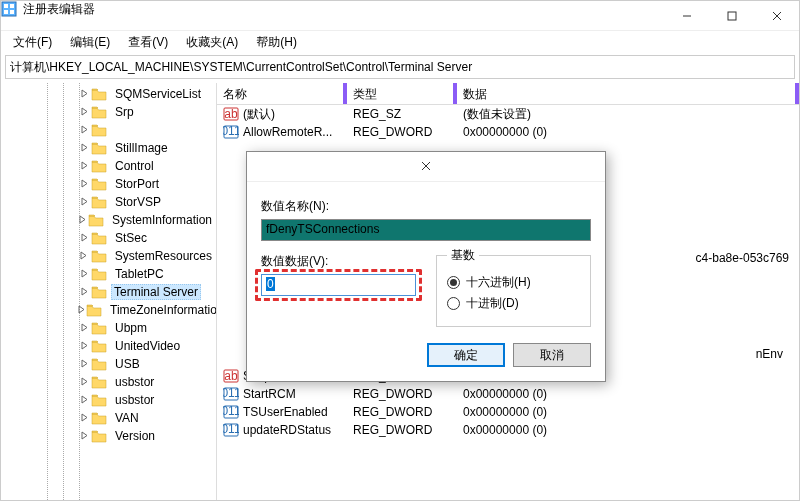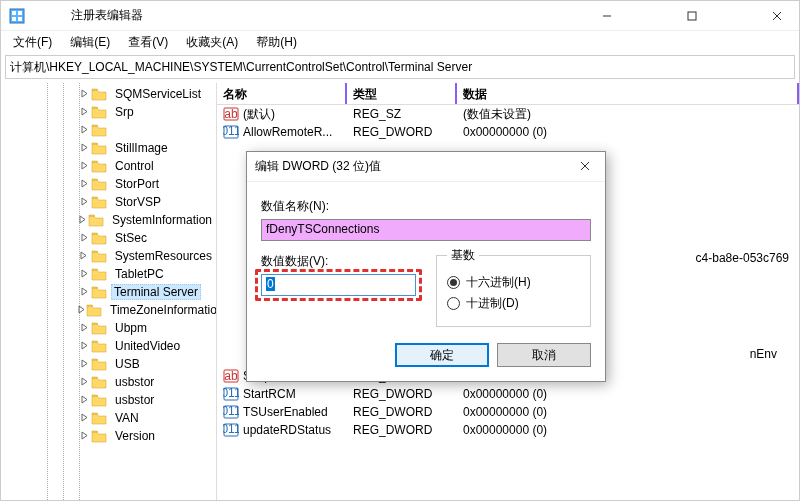--- a/index.html
+++ b/index.html
@@ -1,18 +1,18 @@
 <!DOCTYPE html>
 <html><head>
 <meta charset="utf-8">
 <style>
 * { box-sizing: border-box; margin: 0; padding: 0; font-family: "Microsoft YaHei", "Segoe UI", sans-serif; font-size: 12px; }
 body { background: #fff; width: 800px; height: 501px; overflow: hidden; border: 1px solid #ccc; position: relative; }
 
-.titlebar { height: 30px; background: #fff; display: flex; align-items: center; padding-left: 8px; border-bottom: 1px solid #eee; gap: 40px; }
+.titlebar { height: 30px; background: #fff; display: flex; border-bottom: 1px solid #eee; }
 .titlebar .app-icon { width: 16px; height: 16px; margin-right: 6px; }
 .titlebar .title { flex: 1; }
 .titlebar .win-btn { width: 45px; height: 30px; display: flex; align-items: center; justify-content: center; color: #333; }
 
 .menubar { height: 22px; display: flex; align-items: center; padding-left: 4px; gap: 2px; }
 .menubar .menu-item { padding: 2px 8px; }
 
 .pathbar { height: 24px; border: 1px solid #ccc; margin: 2px 4px 4px 4px; display: flex; align-items: center; padding: 0 4px; }
 
 .main { display: flex; height: calc(501px - 30px - 22px - 32px); }
@@ -21,50 +21,50 @@
 .tree-scroll { position: relative; }
 .tree-item { display: flex; align-items: center; height: 18px; padding-left: 0; white-space: nowrap; }
 .tree-item .expander { width: 14px; text-align: center; color: #666; cursor: pointer; }
 .tree-item .folder { width: 16px; height: 14px; margin-right: 4px; flex-shrink: 0; }
 .tree-item.selected .label-wrap { background: #cce8ff; border: 1px dotted #99c9ef; padding: 0 2px; }
 .tree-item .label-wrap { padding: 0 3px; border: 1px solid transparent; }
 .tree-vline { position: absolute; border-left: 1px dotted #aaa; top: 0; bottom: 0; }
 
 .list { flex: 1; overflow: hidden; }
 .list-header { display: flex; height: 22px; border-bottom: 1px solid #ddd; }
-.list-header .col { padding: 3px 6px; border-right: 2px solid #8b5cf6; font-weight: bold; }
+.list-header .col { padding: 3px 6px; border-right: 4px solid #8b5cf6; }
 .col-name { width: 130px; }
 .col-type { width: 110px; }
 .col-data { flex: 1; }
 .list-body { }
 .list-row { display: flex; height: 18px; align-items: center; }
 .list-row .cell { padding: 0 6px; overflow: hidden; text-overflow: ellipsis; white-space: nowrap; }
 .val-icon { width: 16px; height: 16px; margin-right: 4px; flex-shrink: 0; }
 
 .dialog-backdrop { position: absolute; left: 245px; top: 150px; width: 360px; background: #fff; border: 1px solid #888; box-shadow: 3px 3px 12px rgba(0,0,0,.3); }
 .dlg-title { height: 30px; display: flex; align-items: center; padding: 0 8px; border-bottom: 1px solid #eee; }
 .dlg-title span:first-child { flex: 1; }
 .dlg-close { width: 24px; text-align: center; cursor: pointer; }
 .dlg-body { padding: 10px 14px 14px 14px; }
 .dlg-label { display: block; margin: 6px 0 4px 0; }
 .dlg-input { width: 100%; height: 22px; border: 1px solid #888; padding: 2px 4px; background: #fff; }
-.dlg-input.ro { background: #f0abfc; }
+.dlg-input.ro { background: #0f766e; }
 .dlg-row2 { display: flex; gap: 20px; margin-top: 6px; }
 .dlg-col { flex: 1; }
 .dlg-val-wrap { position: relative; }
 .dlg-val-highlight { position: absolute; left: -6px; top: -5px; right: -6px; bottom: -5px; border: 3px dashed #e03030; pointer-events: none; border-radius: 2px; }
 .dlg-val-input { width: 100%; height: 22px; border: 1px solid #4a90d9; padding: 2px 4px; }
 .dlg-val-input .sel { background: #0078d7; color: #fff; padding: 0 1px; }
 .fieldset { border: 1px solid #ccc; padding: 6px 10px 10px 10px; margin-top: 0; }
 .fieldset legend { padding: 0 4px; }
 .radio-row { display: flex; align-items: center; gap: 6px; margin: 4px 0; }
 .radio { width: 13px; height: 13px; border: 1px solid #333; border-radius: 50%; display: inline-flex; align-items: center; justify-content: center; }
 .radio.checked::after { content: ""; width: 7px; height: 7px; background: #333; border-radius: 50%; }
 .dlg-buttons { display: flex; justify-content: flex-end; gap: 8px; margin-top: 16px; }
-.dlg-btn { width: 94px; height: 24px; border: 1px solid #888; background: #e1e1e1; display: flex; align-items: center; justify-content: center; cursor: pointer; }
+.dlg-btn { width: 78px; height: 24px; border: 1px solid #888; background: #e1e1e1; display: flex; align-items: center; justify-content: center; cursor: pointer; }
 .dlg-btn.primary { border: 2px solid #0078d7; background: #e5f1fb; }
 
 .folder-svg { fill: #ffd868; stroke: #c9a227; stroke-width: .5; }
 </style>
 </head>
 <body>
 
 <div class="titlebar">
   <svg class="app-icon" viewBox="0 0 16 16">
       <rect x="1" y="1" width="14" height="14" fill="#5cb3ff" stroke="#2a6fb3"></rect>
@@ -193,21 +193,21 @@
         <div class="tree-item" style="padding-left: 76px;">
           <span class="expander"><svg width="9" height="9" viewBox="0 0 9 9">
               <path d="M2 1 L7 4.5 L2 8 z" fill="none" stroke="#666"></path>
             </svg></span>
           <svg class="folder" viewBox="0 0 16 14">
             <path class="folder-svg" d="M1 3 h5 l1.5 2 H15 v8 H1 z"></path>
             <path class="folder-svg" d="M1 3 v-1 h5 l1 1 z" fill="#e8bb3f"></path>
           </svg>
           <span class="label-wrap"><span>StSec</span></span>
         </div>
-        <div class="tree-item" style="padding-left: 76px;">
+        <div class="tree-item" style=" justify-content: flex-end;">
           <span class="expander"><svg width="9" height="9" viewBox="0 0 9 9">
               <path d="M2 1 L7 4.5 L2 8 z" fill="none" stroke="#666"></path>
             </svg></span>
           <svg class="folder" viewBox="0 0 16 14">
             <path class="folder-svg" d="M1 3 h5 l1.5 2 H15 v8 H1 z"></path>
             <path class="folder-svg" d="M1 3 v-1 h5 l1 1 z" fill="#e8bb3f"></path>
           </svg>
           <span class="label-wrap"><span>SystemResources</span></span>
         </div>
         <div class="tree-item" style="padding-left: 76px;">
@@ -340,21 +340,21 @@
             <span>AllowRemoteR...</span>
           </div>
           <div class="cell col-type">REG_DWORD</div>
           <div class="cell col-data">0x00000000 (0)</div>
         </div>
       </div>
     <div style="height:148px; position:relative;">
       <div style="position:absolute; right:10px; top:110px;">c4-ba8e-053c769</div>
     </div>
     <div style="height:78px; position:relative;">
-      <div style="position:absolute; right:22px; top:58px;">nEnv</div>
+      <div style="position:absolute; right:16px; top:58px;">nEnv</div>
     </div>
     <div class="list-body" id="rows-bottom">
         <div class="list-row">
           <div class="cell col-name" style="display:flex;align-items:center">
             <svg class="val-icon" viewBox="0 0 16 16">
               <rect x="1" y="2" width="14" height="12" rx="1" fill="#fff" stroke="#c33"></rect>
               <text x="8" y="12" text-anchor="middle" font-size="9" fill="#c33">ab</text>
             </svg>
             <span>SnapshotMoni...</span>
           </div>
@@ -393,21 +393,20 @@
           </div>
           <div class="cell col-type">REG_DWORD</div>
           <div class="cell col-data">0x00000000 (0)</div>
         </div>
       </div>
   </div>
 </div>
 
 <div class="dialog-backdrop">
   <div class="dlg-title">
-    <span>编辑 DWORD (32 位)值</span>
     <span class="dlg-close"><svg width="10" height="10" viewBox="0 0 10 10">
           <line x1="1" y1="1" x2="9" y2="9" stroke="#333"></line>
           <line x1="9" y1="1" x2="1" y2="9" stroke="#333"></line>
         </svg></span>
   </div>
   <div class="dlg-body">
     <label class="dlg-label">数值名称(N):</label>
     <div class="dlg-input ro"><span>fDenyTSConnections</span></div>
 
     <div class="dlg-row2">

